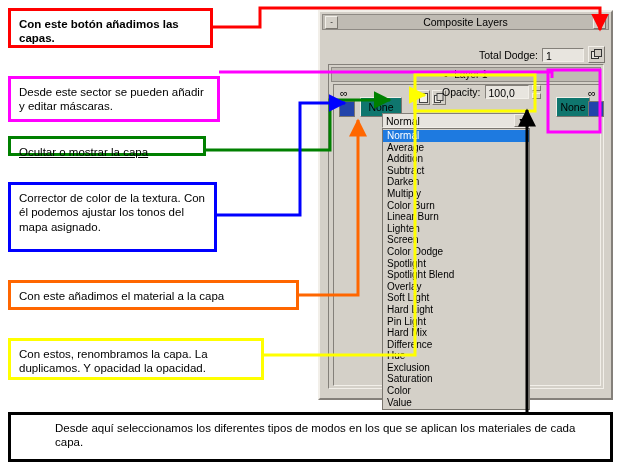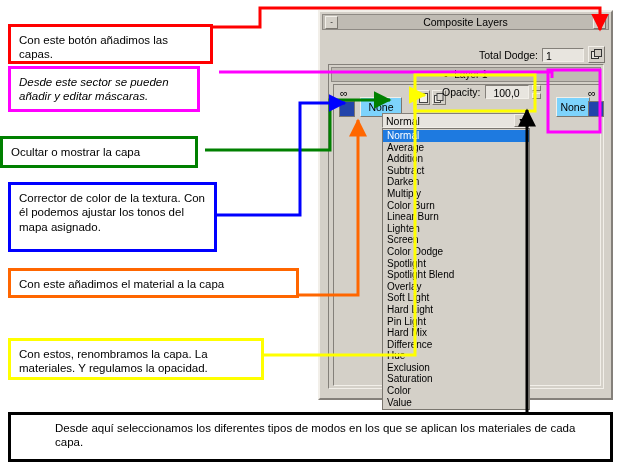--- a/index.html
+++ b/index.html
@@ -170,21 +170,21 @@
   }
   .swatch-cell.blue-sw { background: #2244aa; }
   .chainlink {
     position: absolute;
     font-size: 11px;
     color: #000;
     letter-spacing: -1px;
   }
   .nonebox {
     position: absolute;
-    background: #7dd3fc;
+    background: #0f766e;
     border-top: 1px solid #f2efe9;
     border-left: 1px solid #f2efe9;
     border-right: 1px solid #7a766f;
     border-bottom: 1px solid #7a766f;
     font-size: 10.5px;
     display: flex;
     align-items: center;
     justify-content: center;
     box-sizing: border-box;
   }
@@ -314,21 +314,21 @@
       </div>
       <div class="iconbtn" style="position:absolute; left:98px; top:5px; width:14px; height:15px;">
         <svg width="10" height="10" viewBox="0 0 10 10">
           <rect x="0.5" y="2.5" width="6" height="7" fill="#f2efe9" stroke="#444"></rect>
           <rect x="3.0" y="0.5" width="6" height="7" fill="#dcd8d1" stroke="#444"></rect>
         </svg>
       </div>
 
       <div id="opacity-group">
         <span>Opacity:</span>
-        <span class="field" style="width:44px; text-align:center;">100,0</span>
+        <span class="field" style="width:44px; text-align:left;">100,0</span>
         <span class="spinner">
           <div></div>
           <div></div>
         </span>
       </div>
 
       <div id="right-col">
         <span class="chainlink" style="left:30px; top:0px;">∞</span>
         <div class="nonebox" style="left:-2px; top:10px; width:34px; height:20px;">None</div>
         <div class="swatch-cell blue-sw" style="left:30px; top:14px;"></div>
@@ -405,25 +405,25 @@
   <path d="M216,215 L300,215 L300,103 L345,103" stroke="#0000ff" stroke-width="3" fill="none" marker-end="url(#ar-blue)"></path>
 
   <path d="M298,295 L358,295 L358,120" stroke="#ff6600" stroke-width="3" fill="none" marker-end="url(#ar-orange)"></path>
 
   <path d="M263,355 L415,355 L415,95 L425,95" stroke="#ffff00" stroke-width="3" fill="none" marker-end="url(#ar-yellow)"></path>
   <rect x="415" y="75" width="120" height="36" stroke="#ffff00" stroke-width="3" fill="none"></rect>
 
   <path d="M527,415 L527,110" stroke="#000000" stroke-width="3" fill="none" marker-end="url(#ar-black)"></path>
 </svg>
 
-<div class="callout red" style="left:8px; top:24px; width:205px; height:40px;">Con este botón añadimos las capas.</div>
-
-<div class="callout magenta" style="left:8px; top:66px; width:192px; height:46px;font-style:italic;">Desde este sector se pueden añadir y editar máscaras.</div>
-
-<div class="callout green" style="left:0; top:136px; width:198px; height:32px;">Ocultar o mostrar la capa</div>
+<div class="callout red" style="left:8px; top:8px; width:205px; height:40px;font-weight:bold;">Con este botón añadimos las capas.</div>
+
+<div class="callout magenta" style="left:8px; top:76px; width:212px; height:46px;">Desde este sector se pueden añadir y editar máscaras.</div>
+
+<div class="callout green" style="left:8px; top:136px; width:198px; height:20px;text-decoration:underline;">Ocultar o mostrar la capa</div>
 
 <div class="callout blue" style="left:8px; top:182px; width:209px; height:70px;">Corrector de color de la textura. Con él podemos ajustar los tonos del mapa asignado.</div>
 
-<div class="callout orange" style="left:8px; top:268px; width:291px; height:30px;">Con este añadimos el material a la capa</div>
-
-<div class="callout yellow" style="left:8px; top:338px; width:256px; height:42px;">Con estos, renombramos la capa. La materiales. Y regulamos la opacidad.</div>
+<div class="callout orange" style="left:8px; top:280px; width:291px; height:30px;">Con este añadimos el material a la capa</div>
+
+<div class="callout yellow" style="left:8px; top:338px; width:256px; height:42px;">Con estos, renombramos la capa. La duplicamos. Y opacidad la opacidad.</div>
 
 <div class="callout black" style="left:8px; top:412px; width:605px; height:50px;padding-left:44px;">Desde aquí seleccionamos los diferentes tipos de modos en los que se aplican los materiales de cada capa.</div>
 
 </body></html>

